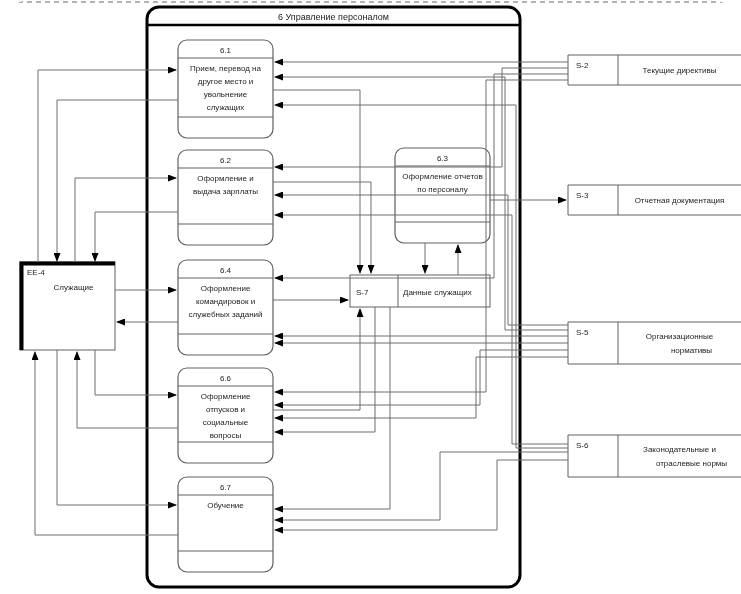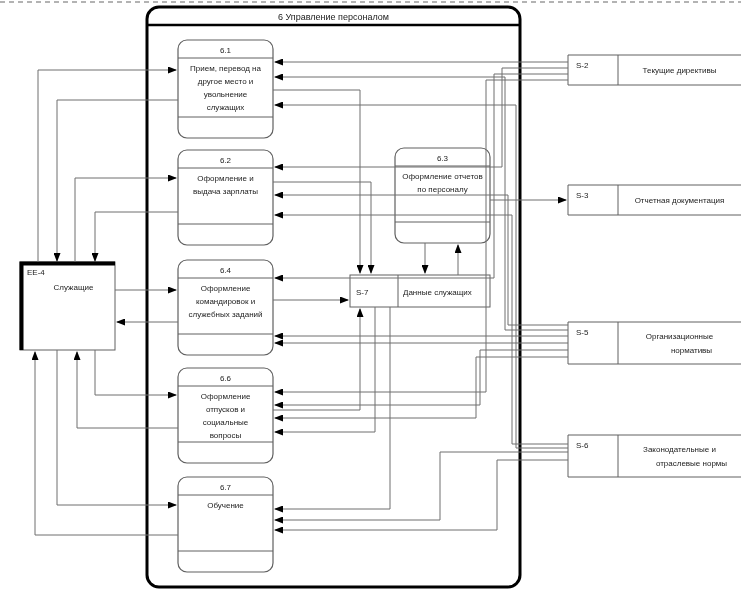--- a/index.html
+++ b/index.html
@@ -2,20 +2,21 @@
 <html><head>
 <meta charset="utf-8">
 <style>
   html, body { margin: 0; padding: 0; background: #ffffff; }
   #stage {
     position: relative;
     width: 741px; height: 594px;
     background: #ffffff;
     font-family: "Liberation Sans", sans-serif;
     overflow: hidden;
+    border-radius: 30px;
   }
   svg text {
     font-family: "Liberation Sans", sans-serif;
     fill: #222222;
   }
 </style>
 </head>
 <body>
 
 <div id="stage">

